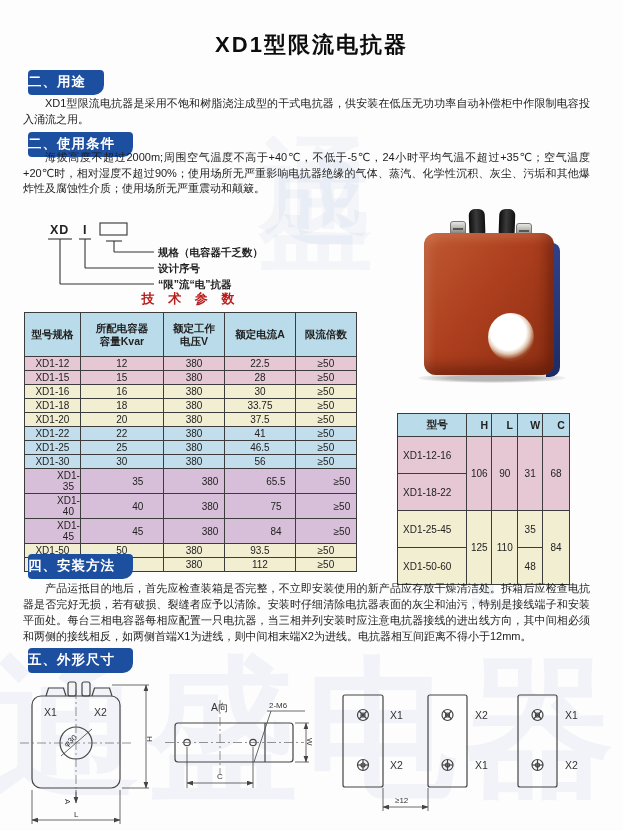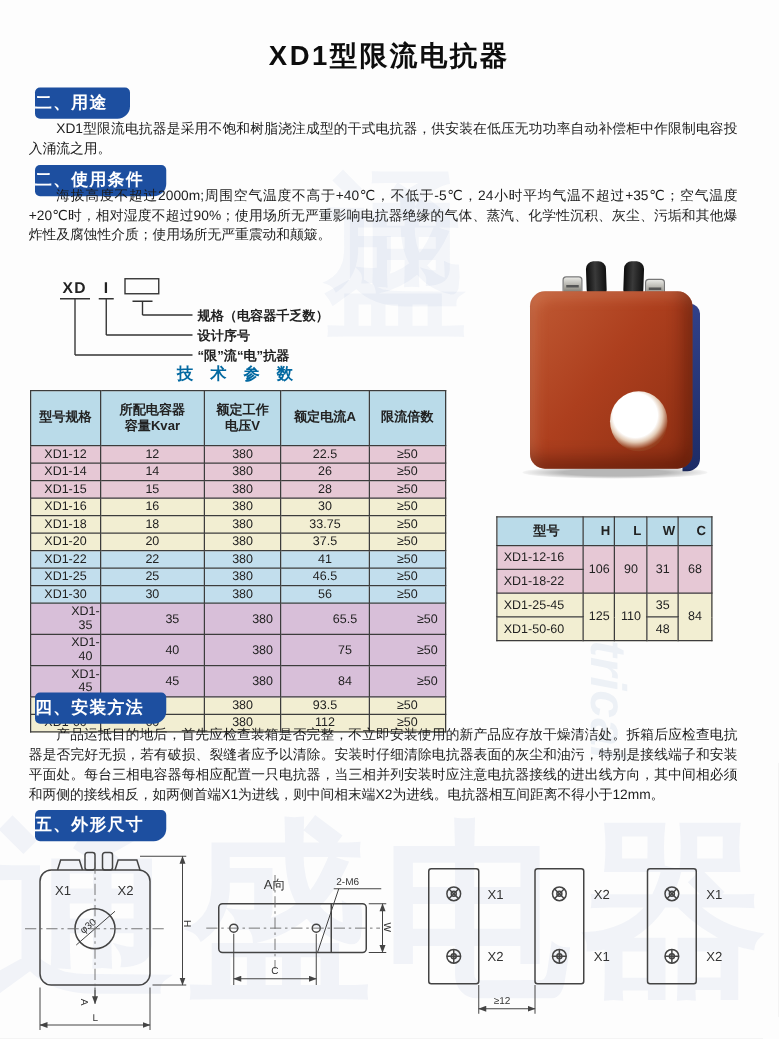--- a/index.html
+++ b/index.html
@@ -33,36 +33,36 @@
   .para.p2 { top:150px; line-height:15.5px; }
   .para.p4 { top:580px; line-height:16px; }
   
   .model-svg { position:absolute; left:30px; top:221px; z-index:2; }
   .model-svg text { font-family:"Liberation Sans","DejaVu Sans",sans-serif; fill:#222; }
   .model-svg .code { font-size:12.5px; font-weight:bold; letter-spacing:1px; }
   .model-svg .lbl { font-size:10.5px; font-weight:bold; }
   .model-svg line, .model-svg rect { stroke:#333; stroke-width:1.1; fill:none; }
   
   .tech-title { position:absolute; left:24px; top:290px; width:333px; text-align:center;
-    font-size:13px; font-weight:bold; letter-spacing:5px; color:#0369a1; z-index:2; }
+    font-size:13px; font-weight:bold; letter-spacing:5px; color:#b91c1c; z-index:2; }
   table { border-collapse:collapse; z-index:2; }
   .tech-table { position:absolute; left:24px; top:312px; width:333px; }
   .tech-table th, .tech-table td { border:1px solid #3c3c3c; text-align:center; color:#222; }
   .tech-table th { background:var(--table_header_bg,#badbe9); font-size:10.5px; font-weight:bold;
     height:44px; white-space:pre-line; line-height:13px; }
   .tech-table td { font-size:10px; height:12px; line-height:11px; padding:1px 0; }
   .band-pink  td { background:var(--band_pink,#e6c8d5); }
   .band-cream td { background:var(--band_cream,#f2eed2); }
   .band-blue  td { background:var(--band_blue,#c2deed); }
   .band-purple td { background:var(--band_purple,#d8bfd9);padding-left:32px; }
   
   .dims-table { position:absolute; left:397px; top:413px; width:173px; }
   .dims-table th, .dims-table td { border:1px solid #3c3c3c; text-align:center; color:#222; }
   .dims-table th { background:var(--table_header_bg,#badbe9); font-size:10.5px; font-weight:bold; height:23px;padding-left:10px; }
-  .dims-table td { font-size:10px; height:19px; }
+  .dims-table td { font-size:10px; height:37px; }
   .dims-table td.model { text-align:left; padding-left:5px; }
   
   .photo { position:absolute; left:400px; top:205px; width:180px; height:192px; z-index:2; }
   .photo .edge { position:absolute; left:146px; top:38px; width:14px; height:134px;
     background:linear-gradient(180deg,#31418a,#1d2c66); border-radius:0 8px 10px 0; }
   .photo .body { position:absolute; left:24px; top:28px; width:130px; height:142px;
     background:linear-gradient(128deg,#c05a34 0%,#ad3f1e 45%,#8c2e12 100%);
     border-radius:12px; box-shadow:inset -6px -8px 14px rgba(60,10,0,.45), inset 4px 5px 10px rgba(255,190,150,.25); }
   .photo .hole { position:absolute; left:64px; top:80px; width:46px; height:48px; border-radius:50%;
     background:radial-gradient(circle at 44% 40%, #ffffff 0 46%, #e3cbb6 56%, #9a4322 70%, #6f2609 100%); }
@@ -148,27 +148,20 @@
     </thead>
     <tbody>
         <tr class="band-pink">
           <td>XD1-12</td>
           <td>12</td>
           <td>380</td>
           <td>22.5</td>
           <td>≥50</td>
         </tr>
         <tr class="band-pink">
-          <td>XD1-14</td>
-          <td>14</td>
-          <td>380</td>
-          <td>26</td>
-          <td>≥50</td>
-        </tr>
-        <tr class="band-pink">
           <td>XD1-15</td>
           <td>15</td>
           <td>380</td>
           <td>28</td>
           <td>≥50</td>
         </tr>
         <tr class="band-cream">
           <td>XD1-16</td>
           <td>16</td>
           <td>380</td>

